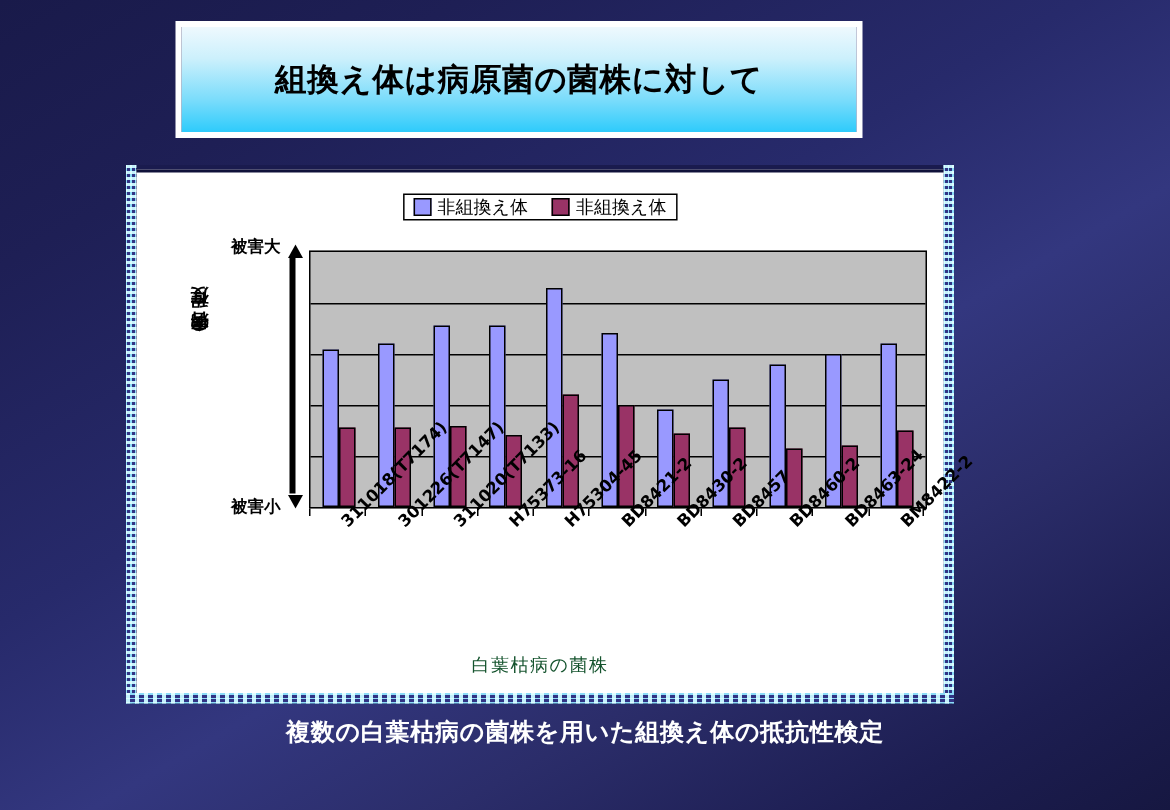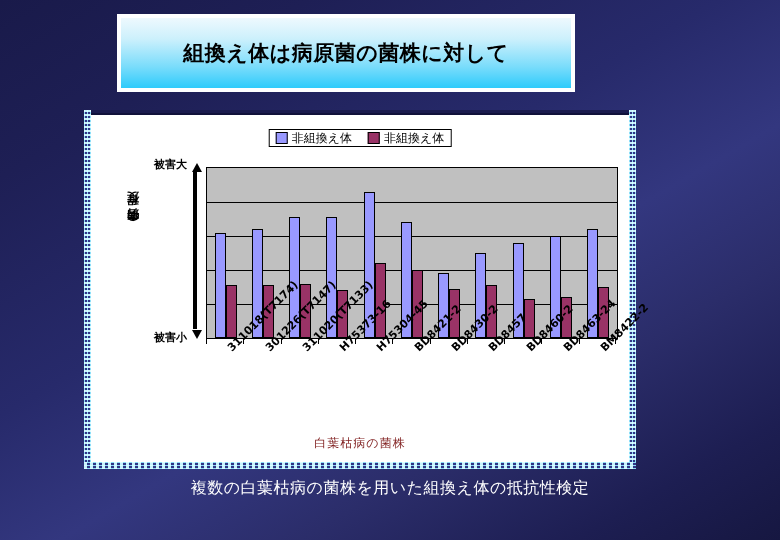--- a/index.html
+++ b/index.html
@@ -281,34 +281,34 @@
   }
   .cat-label span { direction: ltr; unicode-bidi: embed; }
 
   #x-axis-title {
     position: absolute;
     left: 0;
     right: 0;
     bottom: 10px;
     text-align: center;
     font-size: 12px;
-    color: #7f1d1d;
+    color: #14532d;
     letter-spacing: 1px;
   }
 
   
   #caption {
     position: absolute;
     left: 0;
     right: 0;
     top: 478px;
     text-align: center;
     color: #ffffff;
     font-size: 16px;
-    font-weight: normal;
+    font-weight: bold;
     letter-spacing: 0.5px;
   }
 </style>
 </head>
 <body>
 
 <div id="slide">
 
   <div id="title-box">
     <div class="title-line">組換え体は病原菌の菌株に対して</div>

